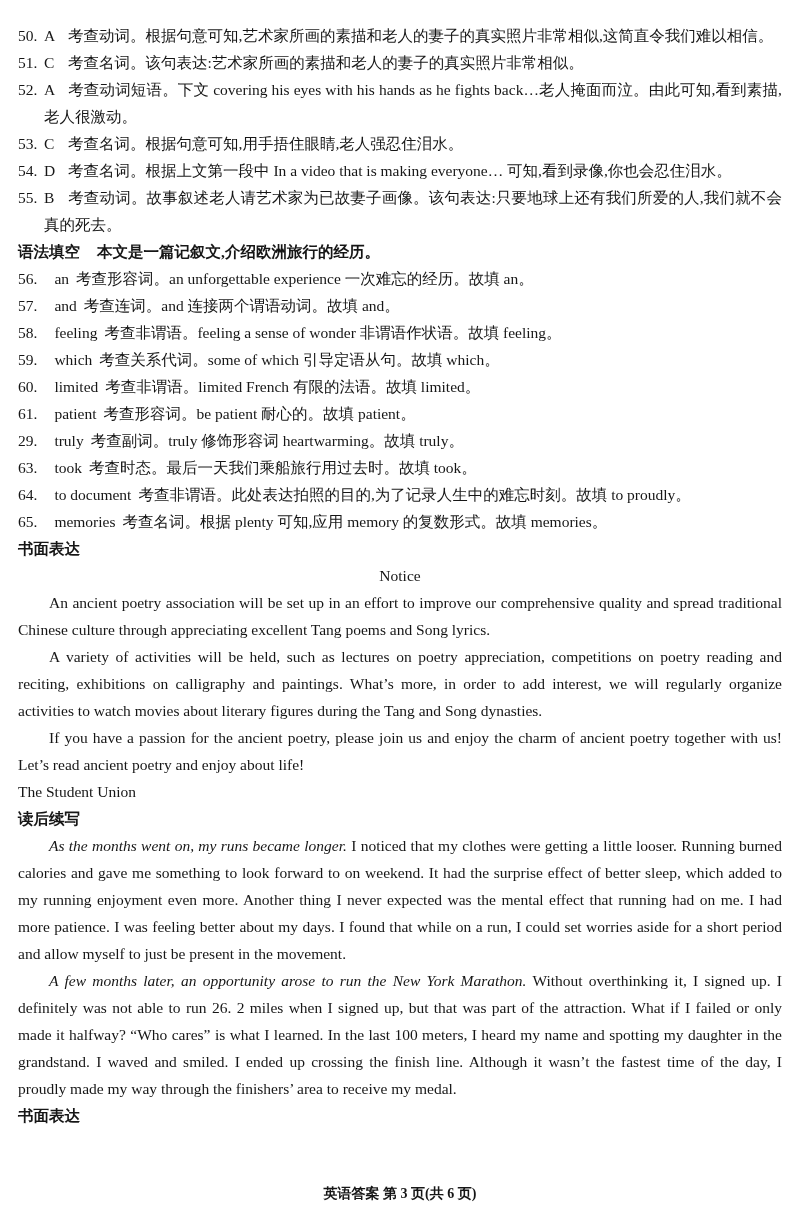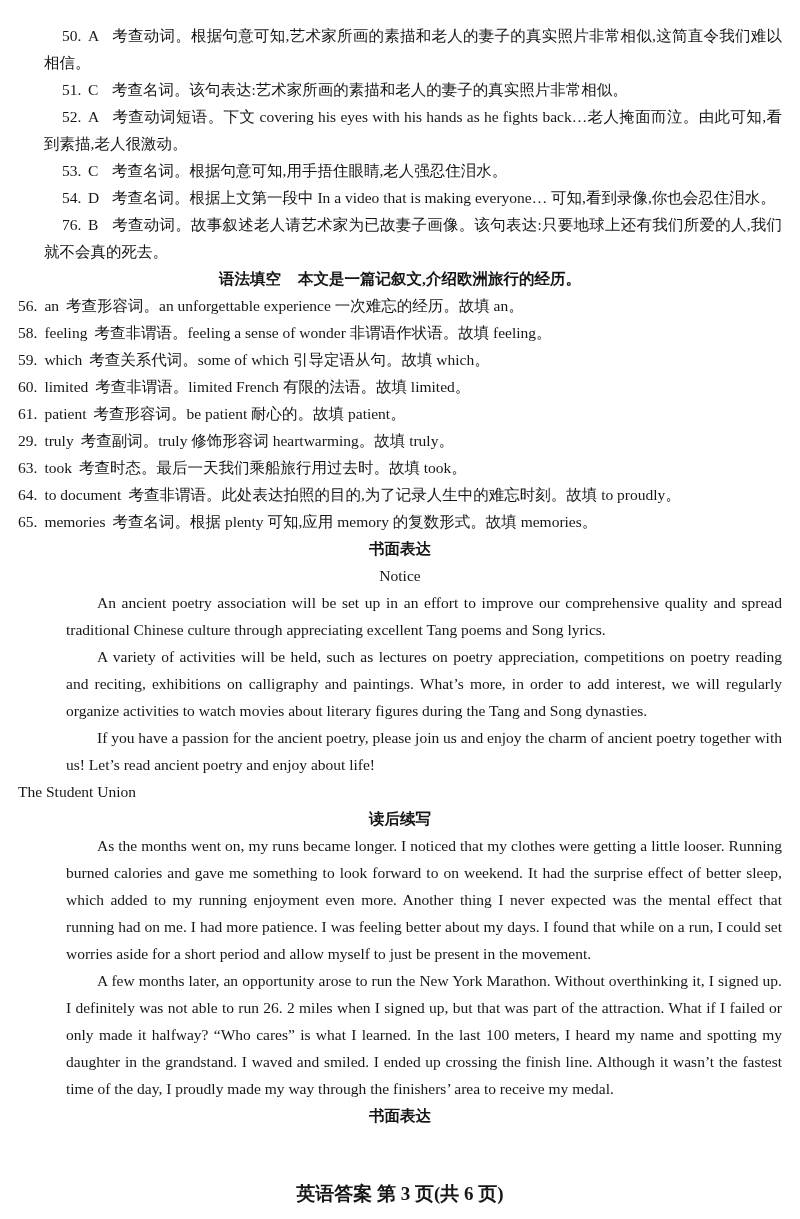--- a/index.html
+++ b/index.html
@@ -10,59 +10,60 @@
     box-sizing: border-box;
     background: #ffffff;
     color: #161616;
     font-family: "Liberation Serif", "DejaVu Serif", serif;
     font-size: 15.5px;
     line-height: 27px;
     padding: 22px 18px 12px 18px;
     display: flex;
     flex-direction: column;
   }
-  p { margin: 0; text-align: center; }
+  p { margin: 0; }
   .bold { font-weight: bold; }
   
   .ans { padding-left: 26px; text-indent: -26px; text-align: justify; }
-  .ans .no { display: inline-block; width: 26px; text-indent: 0; margin-left: 44px; }
+  .ans .no { display: inline-block; width: 26px; text-indent: 0; }
   .ans .letter { display: inline-block; width: 24px; text-indent: 0; }
   
   .g { padding-left: 26px; text-indent: -26px; text-align: justify; }
-  .g .gno { margin-right: 7px; }
+  .g .gno { margin-right: 17px; }
   .g .gw { margin-right: 7px; }
   .sec-line .seclabel { margin-right: 17px; }
   .center { text-align: center; }
   .right { text-align: left; }
-  .para { text-align: justify; text-indent: 31px; margin-left: 48px; }
-  .lead { }
+  .para { text-align: justify; text-indent: 31px; }
+  .lead { font-style: italic; }
   .footer {
     margin-top: auto;
     text-align: center;
     font-weight: bold;
-    font-size: 19px;
+    font-size: 14px;
   }
 </style>
 </head>
 <body>
 
 <div>
 
   <section>
     <p class="ans"><span class="no">50.</span><span class="letter">A</span><span>考查动词。根据句意可知,艺术家所画的素描和老人的妻子的真实照片非常相似,这简直令我们难以相信。</span></p>
     <p class="ans"><span class="no">51.</span><span class="letter">C</span><span>考查名词。该句表达:艺术家所画的素描和老人的妻子的真实照片非常相似。</span></p>
     <p class="ans"><span class="no">52.</span><span class="letter">A</span><span>考查动词短语。下文 covering his eyes with his hands as he fights back…老人掩面而泣。由此可知,看到素描,老人很激动。</span></p>
     <p class="ans"><span class="no">53.</span><span class="letter">C</span><span>考查名词。根据句意可知,用手捂住眼睛,老人强忍住泪水。</span></p>
     <p class="ans"><span class="no">54.</span><span class="letter">D</span><span>考查名词。根据上文第一段中 In a video that is making everyone… 可知,看到录像,你也会忍住泪水。</span></p>
-    <p class="ans"><span class="no">76.</span><span class="letter">B</span><span>考查动词。故事叙述老人请艺术家为已故妻子画像。该句表达:只要地球上还有我们所爱的人,我们就不会真的死去。</span></p>
+    <p class="ans"><span class="no">55.</span><span class="letter">B</span><span>考查动词。故事叙述老人请艺术家为已故妻子画像。该句表达:只要地球上还有我们所爱的人,我们就不会真的死去。</span></p>
   </section>
 
   <section>
     <p class="sec-line"><span class="bold seclabel">语法填空</span><span class="bold">本文是一篇记叙文,介绍欧洲旅行的经历。</span></p>
     <p class="g"><span class="gno">56.</span><span class="gw">an</span><span>考查形容词。an unforgettable experience 一次难忘的经历。故填 an。</span></p>
+    <p class="g"><span class="gno">57.</span><span class="gw">and</span><span>考查连词。and 连接两个谓语动词。故填 and。</span></p>
     <p class="g"><span class="gno">58.</span><span class="gw">feeling</span><span>考查非谓语。feeling a sense of wonder 非谓语作状语。故填 feeling。</span></p>
     <p class="g"><span class="gno">59.</span><span class="gw">which</span><span>考查关系代词。some of which 引导定语从句。故填 which。</span></p>
     <p class="g"><span class="gno">60.</span><span class="gw">limited</span><span>考查非谓语。limited French 有限的法语。故填 limited。</span></p>
     <p class="g"><span class="gno">61.</span><span class="gw">patient</span><span>考查形容词。be patient 耐心的。故填 patient。</span></p>
     <p class="g"><span class="gno">29.</span><span class="gw">truly</span><span>考查副词。truly 修饰形容词 heartwarming。故填 truly。</span></p>
     <p class="g"><span class="gno">63.</span><span class="gw">took</span><span>考查时态。最后一天我们乘船旅行用过去时。故填 took。</span></p>
     <p class="g"><span class="gno">64.</span><span class="gw">to document</span><span>考查非谓语。此处表达拍照的目的,为了记录人生中的难忘时刻。故填 to proudly。</span></p>
     <p class="g"><span class="gno">65.</span><span class="gw">memories</span><span>考查名词。根据 plenty 可知,应用 memory 的复数形式。故填 memories。</span></p>
   </section>
 

